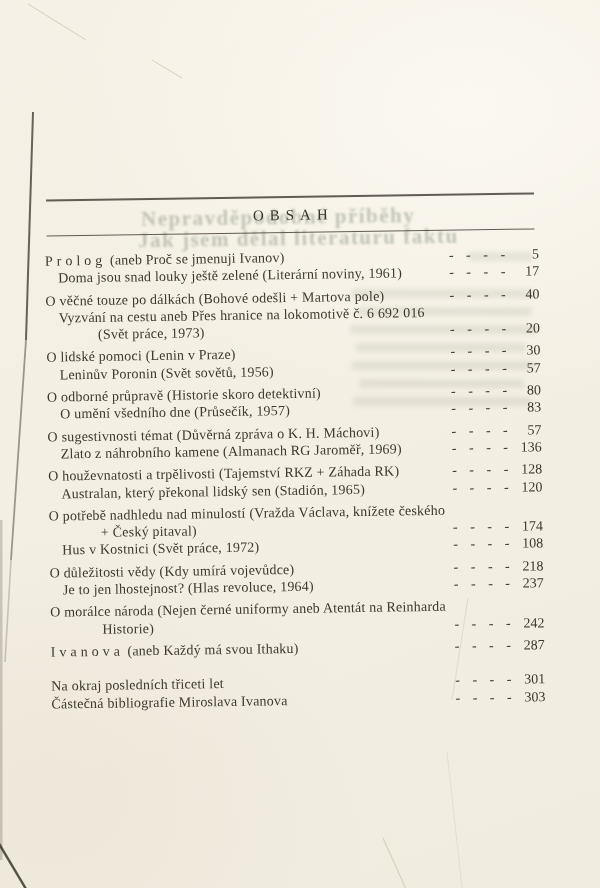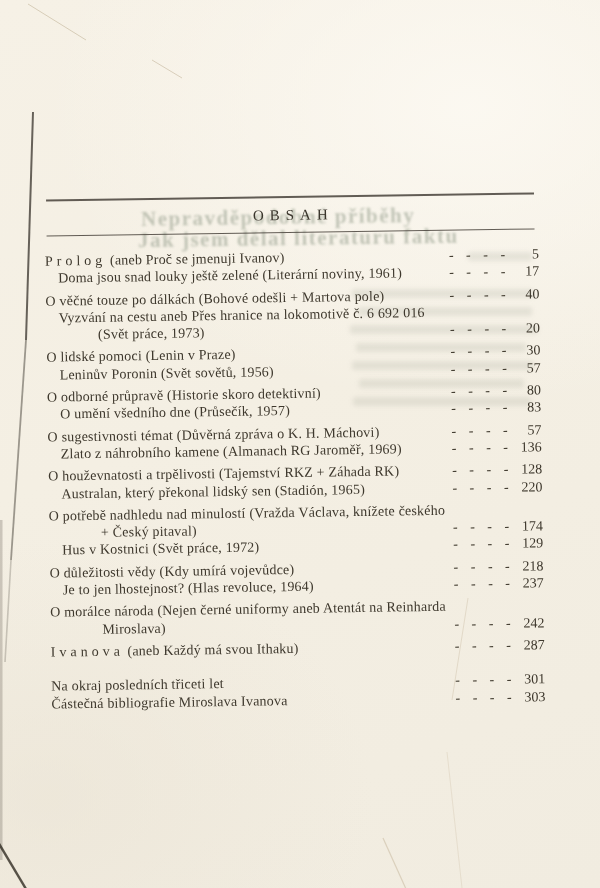--- a/index.html
+++ b/index.html
@@ -175,42 +175,42 @@
     <span class="txt"><span class="lead"></span><span class="body">O houževnatosti a trpělivosti (Tajemství RKZ + Záhada RK)</span></span>
     <span class="fill"></span>
     <span class="leader">- - - -</span>
     <span class="pg">128</span>
   </div>
 
   <div class="row ind-1 gap-none">
     <span class="txt"><span class="lead"></span><span class="body">Australan, který překonal lidský sen (Stadión, 1965)</span></span>
     <span class="fill"></span>
     <span class="leader">- - - -</span>
-    <span class="pg">220</span>
+    <span class="pg">120</span>
   </div>
 
   <div class="row ind-0 gap-group">
     <span class="txt"><span class="lead"></span><span class="body">O potřebě nadhledu nad minulostí (Vražda Václava, knížete českého</span></span>
     <span class="fill"></span>
     <span class="leader"></span>
     <span class="pg"></span>
   </div>
 
   <div class="row ind-2 gap-none">
     <span class="txt"><span class="lead"></span><span class="body">+ Český pitaval)</span></span>
     <span class="fill"></span>
     <span class="leader">- - - -</span>
     <span class="pg">174</span>
   </div>
 
   <div class="row ind-1 gap-none">
     <span class="txt"><span class="lead"></span><span class="body">Hus v Kostnici (Svět práce, 1972)</span></span>
     <span class="fill"></span>
     <span class="leader">- - - -</span>
-    <span class="pg">129</span>
+    <span class="pg">108</span>
   </div>
 
   <div class="row ind-0 gap-group">
     <span class="txt"><span class="lead"></span><span class="body">O důležitosti vědy (Kdy umírá vojevůdce)</span></span>
     <span class="fill"></span>
     <span class="leader">- - - -</span>
     <span class="pg">218</span>
   </div>
 
   <div class="row ind-1 gap-none">
@@ -221,21 +221,21 @@
   </div>
 
   <div class="row ind-0 gap-group">
     <span class="txt"><span class="lead"></span><span class="body">O morálce národa (Nejen černé uniformy aneb Atentát na Reinharda</span></span>
     <span class="fill"></span>
     <span class="leader"></span>
     <span class="pg"></span>
   </div>
 
   <div class="row ind-2 gap-none">
-    <span class="txt"><span class="lead"></span><span class="body">Miroslava)</span></span>
+    <span class="txt"><span class="lead"></span><span class="body">Historie)</span></span>
     <span class="fill"></span>
     <span class="leader">- - - -</span>
     <span class="pg">242</span>
   </div>
 
   <div class="row ind-0 gap-group">
     <span class="txt"><span class="lead">Ivanova</span><span class="body"> (aneb Každý má svou Ithaku)</span></span>
     <span class="fill"></span>
     <span class="leader">- - - -</span>
     <span class="pg">287</span>

